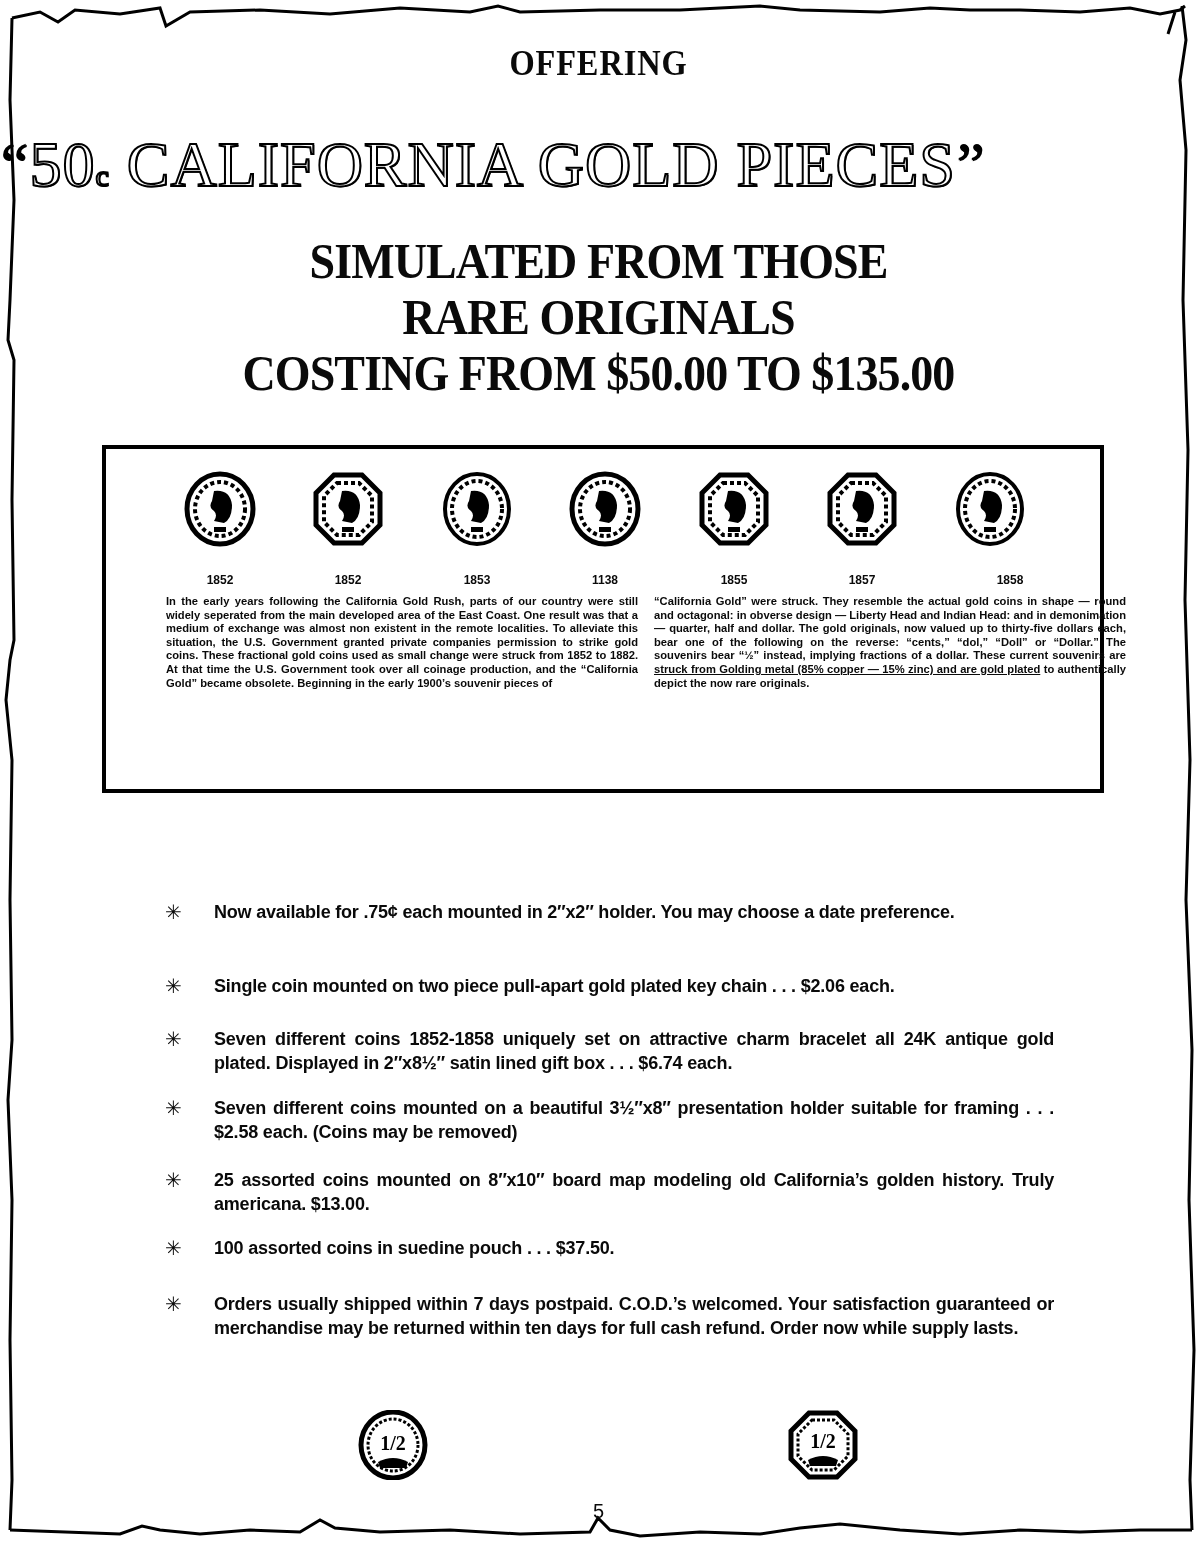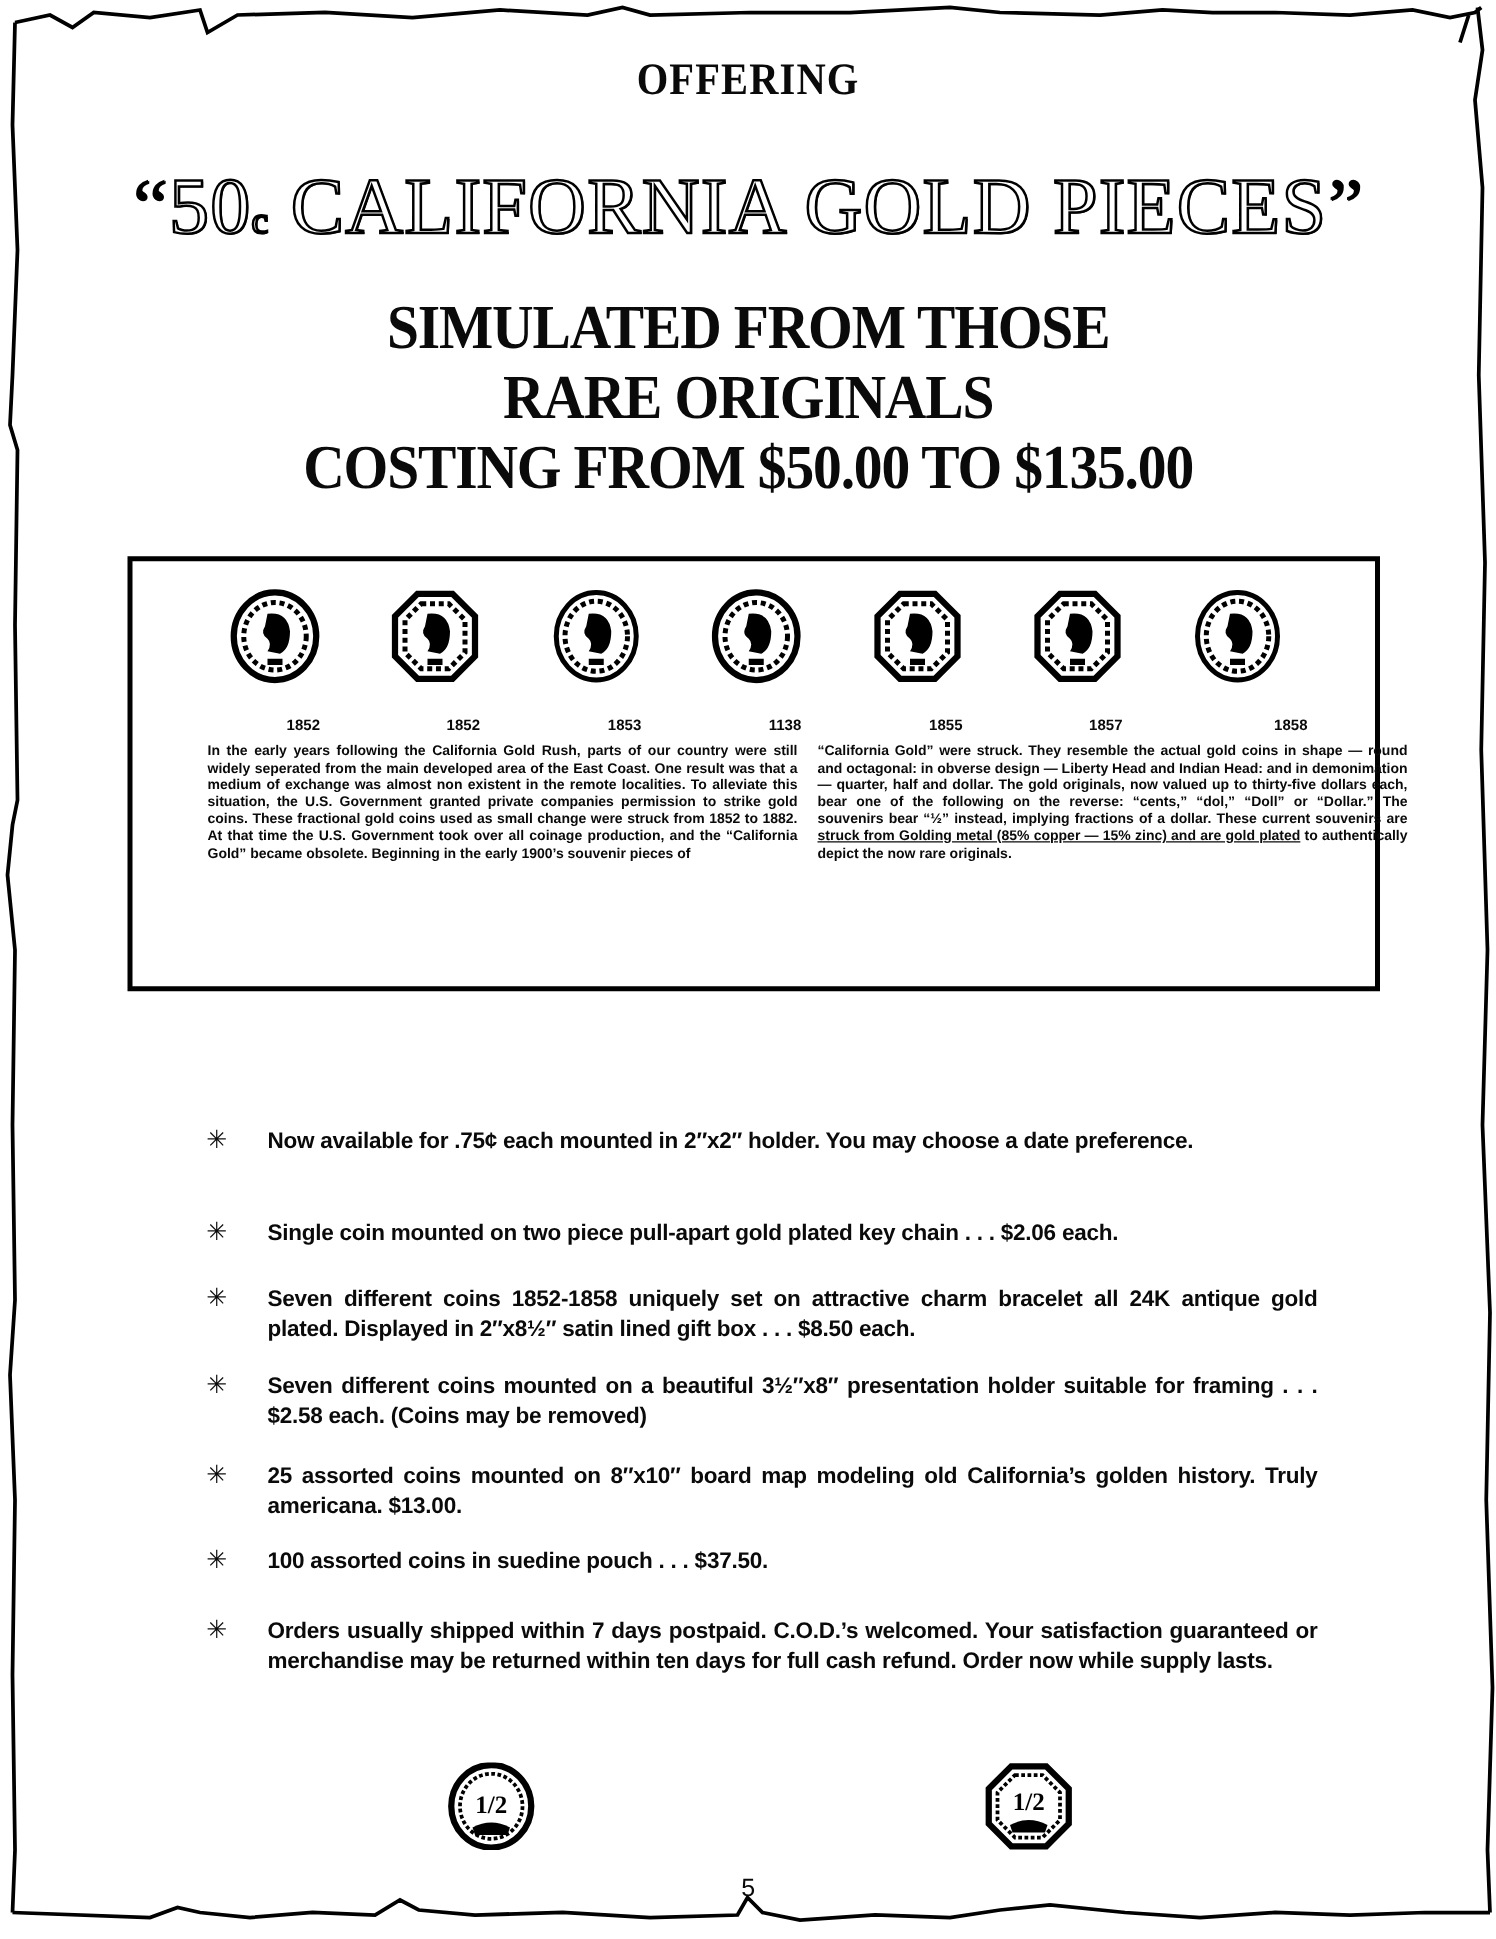--- a/index.html
+++ b/index.html
@@ -4,34 +4,34 @@
   <style>
     html, body { margin:0; padding:0; background:#ffffff; }
     body { width:1197px; height:1551px; position:relative; overflow:hidden; color:#0a0a0a; }
     .page { position:absolute; left:0; top:0; width:1197px; height:1551px;border-radius:25px; }
     .frame { position:absolute; left:0; top:0; width:1197px; height:1551px; pointer-events:none; }
     .serif { font-family:"Liberation Serif", "DejaVu Serif", serif; }
     .sans { font-family:"Liberation Sans", "DejaVu Sans", sans-serif; }
 
     .offering { position:absolute; left:0; width:1197px; top:42px; text-align:center;
       font-size:36px; font-weight:bold; letter-spacing:1px; transform:scaleX(0.9); }
-    .main-title { position:absolute; left:0; width:1197px; top:128px; text-align:center;
+    .main-title { position:absolute; left:0; width:1197px; top:128px; text-align:left;
       font-size:64px; font-weight:normal; letter-spacing:1px; color:#fff;
       -webkit-text-stroke:2px #000; text-shadow: 1px 1px 0 #000; white-space:nowrap; }
     .main-title .q { color:#000; -webkit-text-stroke:0; }
     .main-title .c { font-size:30px; }
     .sub { position:absolute; left:0; width:1197px; text-align:center; font-weight:bold;
       font-size:50px; letter-spacing:-1px; line-height:58px; transform:scaleX(0.92); }
     .sub1 { top:232px; } .sub2 { top:288px; } .sub3 { top:344px; }
 
     .box { position:absolute; left:102px; top:445px; width:1002px; height:348px;
       border:4px solid #000; box-sizing:border-box; }
     .coins { position:absolute; left:0; top:18px; width:100%; height:120px; }
     .coin { position:absolute; top:4px; width:72px; height:76px; }
-    .coin-year { position:absolute; top:106px; width:72px; text-align:right;
+    .coin-year { position:absolute; top:106px; width:72px; text-align:center;
       font-size:12px; font-weight:bold; }
     .cols { position:absolute; top:146px; left:20px; width:960px; display:flex; justify-content:space-between;margin-left:40px; }
     .col { width:472px; font-size:11.2px; font-weight:bold; line-height:13.6px; text-align:justify; }
     .ul { text-decoration:underline; }
 
     .gifts { position:absolute; left:0; width:1197px; top:816px; text-align:center;
       font-size:16.5px; font-weight:bold; letter-spacing:0.3px; }
 
     .offers { position:absolute; left:160px; top:900px; width:900px; }
     .offer { position:absolute; left:0; width:900px; }
@@ -149,21 +149,21 @@
     <div class="offer" style="top:0px">
       <span class="bullet">✳</span>
       <div class="offer-text">Now available for .75¢ each mounted in 2″x2″ holder. You may choose a date preference.</div>
     </div>
     <div class="offer" style="top:74px">
       <span class="bullet">✳</span>
       <div class="offer-text">Single coin mounted on two piece pull-apart gold plated key chain . . . $2.06 each.</div>
     </div>
     <div class="offer" style="top:127px">
       <span class="bullet">✳</span>
-      <div class="offer-text">Seven different coins 1852-1858 uniquely set on attractive charm bracelet all 24K antique gold plated. Displayed in 2″x8½″ satin lined gift box . . . $8.50 each.</div>
+      <div class="offer-text">Seven different coins 1852-1858 uniquely set on attractive charm bracelet all 24K antique gold plated. Displayed in 2″x8½″ satin lined gift box . . . $6.74 each.</div>
     </div>
     <div class="offer" style="top:196px">
       <span class="bullet">✳</span>
       <div class="offer-text">Seven different coins mounted on a beautiful 3½″x8″ presentation holder suitable for framing . . . $2.58 each. (Coins may be removed)</div>
     </div>
     <div class="offer" style="top:268px">
       <span class="bullet">✳</span>
       <div class="offer-text">25 assorted coins mounted on 8″x10″ board map modeling old California’s golden history. Truly americana. $13.00.</div>
     </div>
     <div class="offer" style="top:336px">

